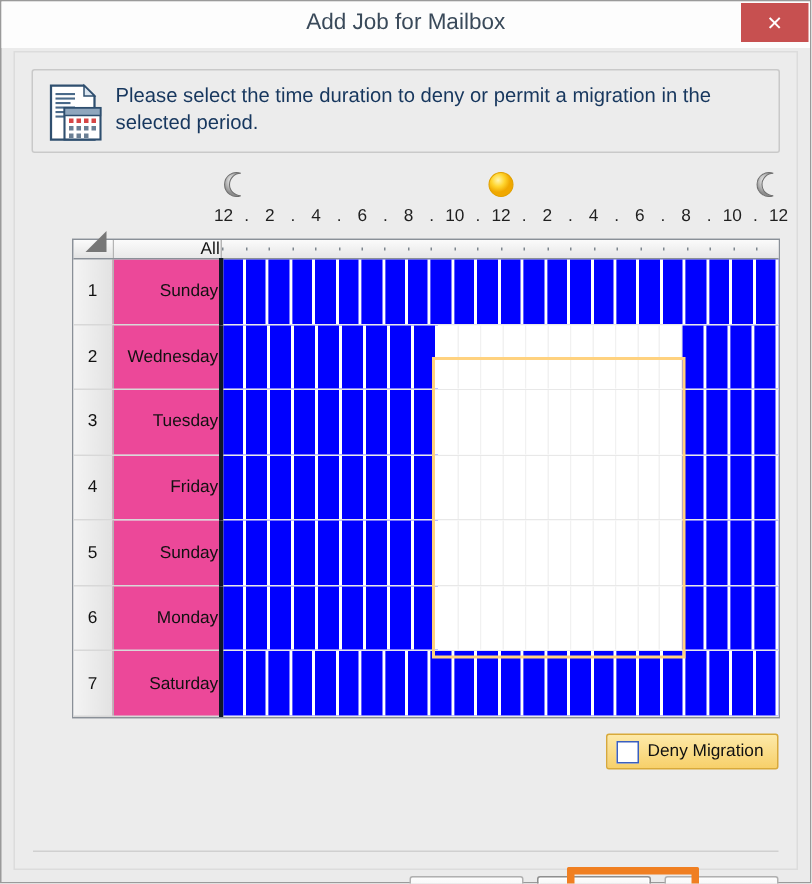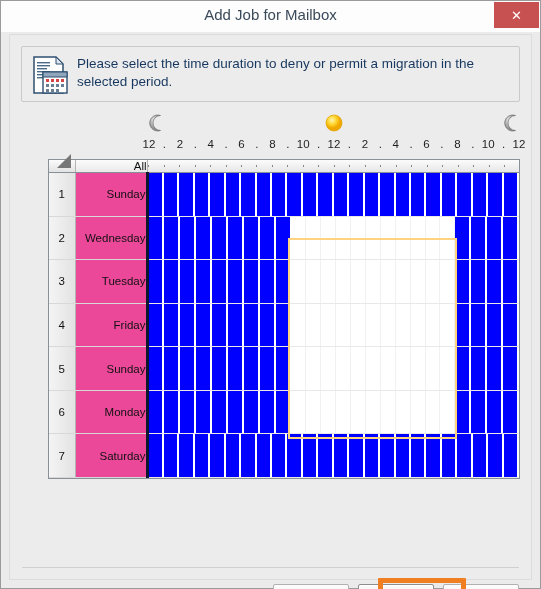--- a/index.html
+++ b/index.html
@@ -611,20 +611,24 @@
                   <div class="hour-cell allow"></div>
                 </div>
               </td>
             </tr>
           </tbody>
       </table>
       <div id="deny-outline" style="left: 238.75px; top: 78.1429px; width: 169.583px; height: 200.714px;"></div>
     </div>
 
     <div id="legend">
+      <div class="legend-btn selected">
+        <span class="swatch white"></span>
+        <span>Deny Migration</span>
+      </div>
     </div>
 
     <div id="footer-sep"></div>
     <div id="footer-buttons">
       <button class="wiz-btn"></button>
       <button class="wiz-btn default"></button>
       <button class="wiz-btn">Cancel</button>
     </div>
     <div id="next-highlight"></div>
 

